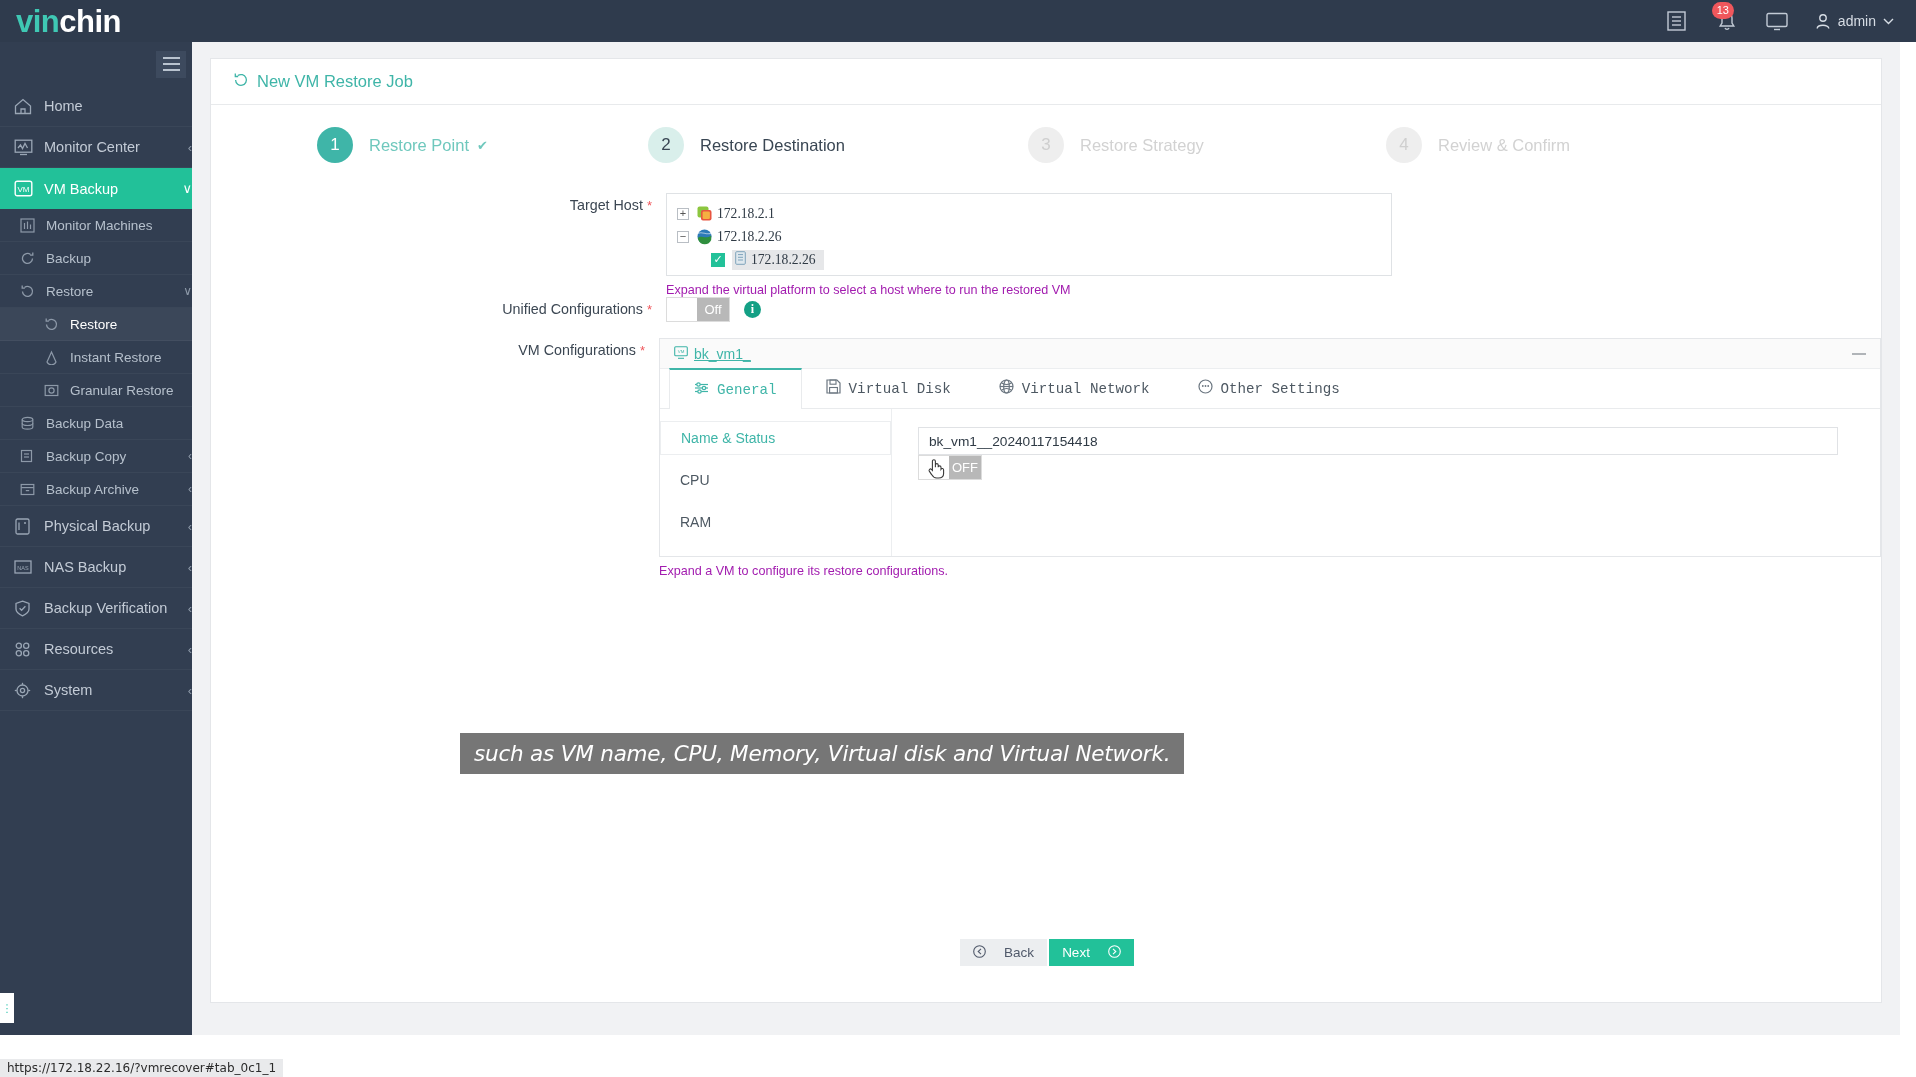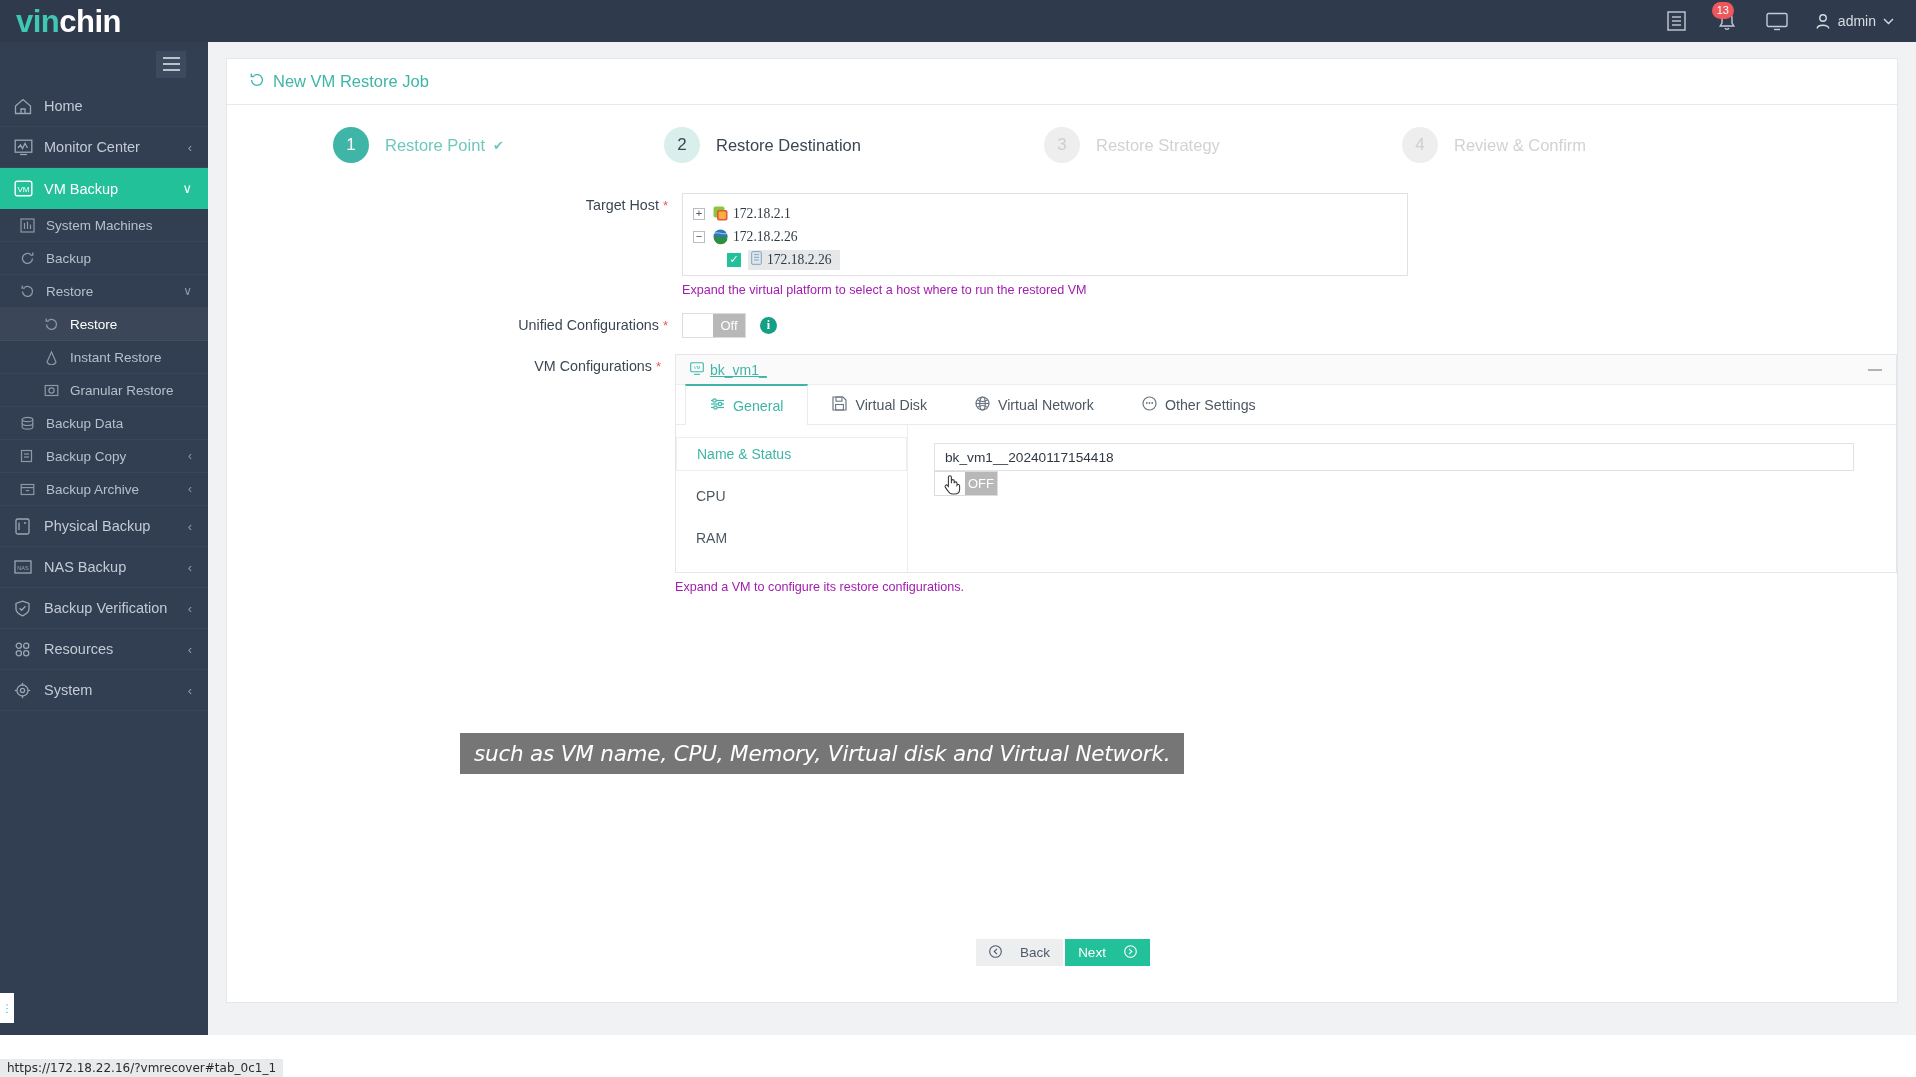--- a/index.html
+++ b/index.html
@@ -66,21 +66,21 @@
   }
   .nav-sub { padding-left: 20px; font-size: 13.5px; height: 33px; color: #b6c0cc;
              display: flex; align-items: center; border-bottom: 1px solid rgba(255,255,255,0.045);}
   .nav-sub .ico { width: 26px; display:flex; align-items:center; color: #8d99a8; flex:none;}
   .nav-sub .chev { margin-left: auto; margin-right: 16px; color: #8e9aa9; font-size: 12px; }
   .nav-sub2 { padding-left: 44px; }
   .nav-sub.sel { background: #3b4759; color: #ffffff; }
 
   
   .main {
-    position: absolute; top: 42px; left: 208px; width: 1708px; height: 993px;
+    position: absolute; top: 42px; left: 192px; width: 1708px; height: 993px;
     background: #f1f2f4; padding: 16px 18px 0 18px;
   }
   .card {
     background: #ffffff; width: 1672px; height: 945px;
     border: 1px solid #e4e6e9; position: relative;
   }
   .card-head {
     height: 46px; border-bottom: 1px solid #e8eaec; display: flex; align-items: center;
     padding-left: 22px; color: #3fb5a8; font-size: 16.5px; gap: 8px;
   }
@@ -148,21 +148,21 @@
 
   
   .vmpanel { width: 1222px; border: 1px solid #e4e6e9; background: #fff; }
   .vmpanel-head {
     height: 30px; background: #fafafa; border-bottom: 1px solid #eceef0;
     display: flex; align-items: center; padding: 0 14px 0 14px;
   }
   .vmlink { color: #3fb5a8; font-size: 14px; text-decoration: underline; display: flex;
             align-items: center; gap: 6px; }
   .collapse-min { margin-left: auto; width: 14px; height: 2px; background: #b0b4b8; }
-  .tabs { display: flex; height: 40px; border-bottom: 1px solid #e9ebed; padding-left: 9px; }
+  .tabs { display: flex; height: 40px; border-bottom: 1px solid #e9ebed; padding-left: 9px; font-family: Liberation Mono, monospace; }
   .tab {
     display: flex; align-items: center; gap: 8px; padding: 0 24px; font-size: 14.2px;
     color: #4d5862; position: relative;
   }
   .tab.active { color: #3fb5a8; border-top: 2px solid #3fb5a8; border-left:1px solid #e9ebed;
                 border-right: 1px solid #e9ebed; margin-top: -1px; height: 41px; background: #fff; }
   .tabbody { display: flex; height: 147px; }
   .subnav { width: 232px; border-right: 1px solid #eceef0; padding-top: 12px; }
   .subnav-item { height: 34px; display: flex; align-items: center; padding-left: 20px;
                  font-size: 14px; color: #4d5862; }
@@ -285,21 +285,21 @@
 
   <div class="nav-sub">
     <span class="ico">
       <svg width="15" height="15" viewBox="0 0 15 15">
           <rect x="1" y="1" width="13" height="13" fill="none" stroke="currentColor" stroke-width="1.2"></rect>
           <line x1="4.5" y1="11" x2="4.5" y2="5" stroke="currentColor" stroke-width="1.2"></line>
           <line x1="7.5" y1="11" x2="7.5" y2="3.5" stroke="currentColor" stroke-width="1.2"></line>
           <line x1="10.5" y1="11" x2="10.5" y2="6.5" stroke="currentColor" stroke-width="1.2"></line>
         </svg>
     </span>
-    <span>System Machines</span>
+    <span>Monitor Machines</span>
   </div>
 
   <div class="nav-sub">
     <span class="ico">
       <svg width="15" height="15" viewBox="0 0 15 15">
           <path d="M12.5 7.5 A5 5 0 1 1 10.5 3.4" fill="none" stroke="currentColor" stroke-width="1.3"></path>
           <path d="M12.8 1.5 L12.8 4.2 L10.1 4.2" fill="none" stroke="currentColor" stroke-width="1.3"></path>
         </svg>
     </span>
     <span>Backup</span>
@@ -522,21 +522,21 @@
                     </svg>
                 </span>
                 <span>172.18.2.26</span>
               </span>
             </div>
           </div>
           <div class="hint">Expand the virtual platform to select a host where to run the restored VM</div>
         </div>
       </div>
 
-      <div class="frow" style="margin-top:16px;">
+      <div class="frow" style="margin-top:0;">
         <div class="flabel">
           <span>Unified Configurations</span><span class="req">*</span>
         </div>
         <div style="display:flex;align-items:center;gap:14px;">
           <div class="toggle">
             <div class="knob"></div>
             <div class="txt">Off</div>
           </div>
           <span class="info-i">i</span>
         </div>

